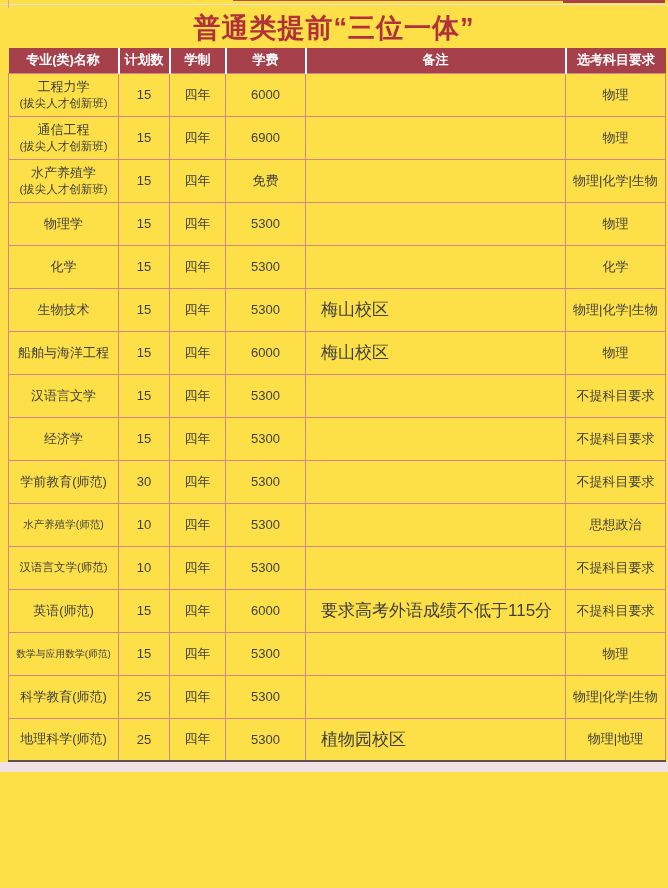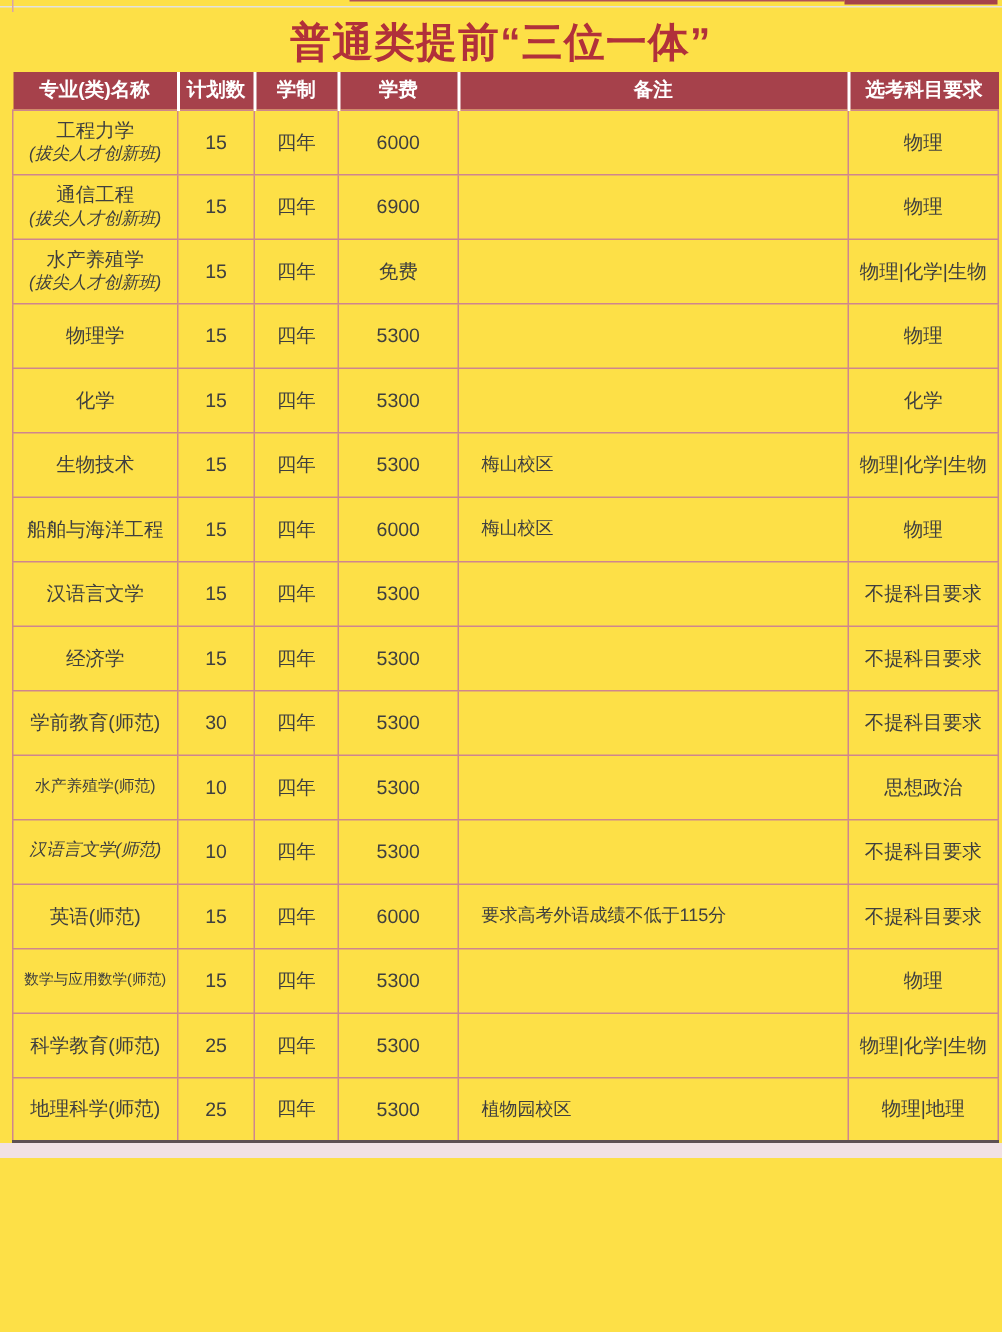--- a/index.html
+++ b/index.html
@@ -58,24 +58,24 @@
     border: 1px solid #cf868d;
     height: 43px;
     text-align: center;
     vertical-align: middle;
     color: #3f3f3f;
     font-size: 13px;
     padding: 2px;
   }
   td.c-major { line-height: 1.35; }
   td.c-major div { white-space: nowrap; }
-  td.c-major .fs-mid { font-size: 11.5px; font-style: italic; }
+  td.c-major .fs-mid { font-size: 11.5px; }
   td.c-major .fs-small { font-size: 10.5px; }
   td.c-major .fs-xs { font-size: 9.8px; }
-  td.c-remark { text-align: left; padding-left: 15px; font-size: 12px; }
+  td.c-remark { text-align: left; padding-left: 15px; font-size: 17px; }
   td.c-subj { font-size: 13px; }
 
   .bottom-strip { width: 668px; height: 10px; background: #f1e1e4; }
 </style>
 </head>
 <body>
 
 <div class="page">
 
   <div class="top-strip">

